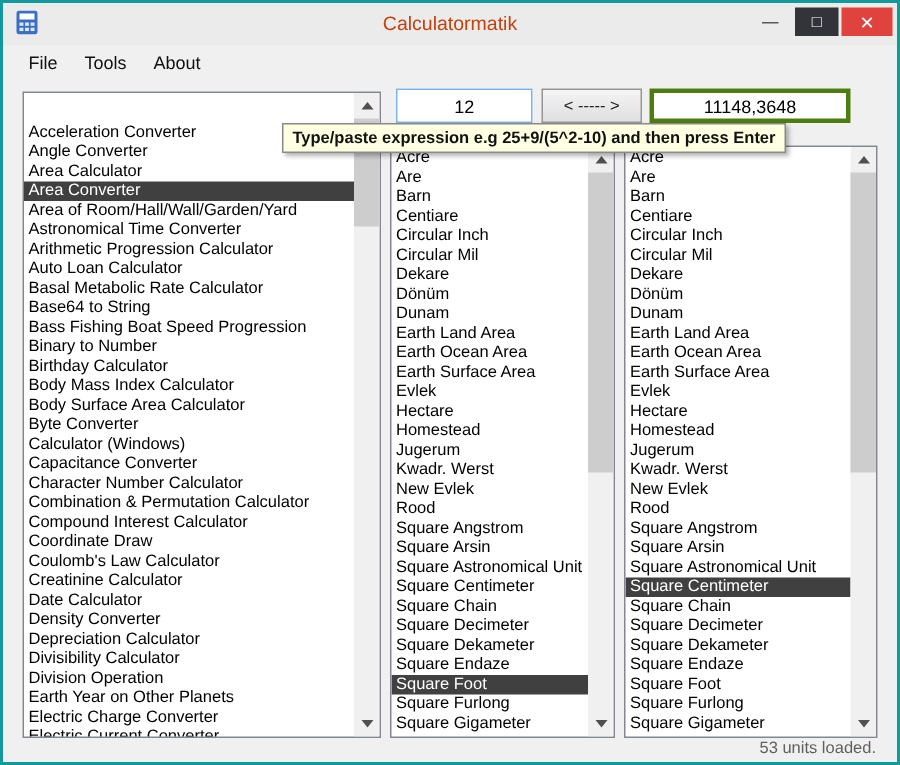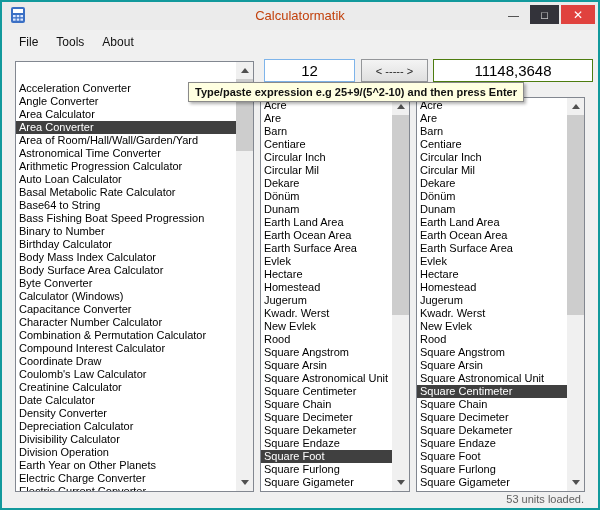--- a/index.html
+++ b/index.html
@@ -35,23 +35,23 @@
   
   .sb { position:absolute; top:0; right:0; bottom:0; width:17px; background:#f0f0f0; }
   .sb-btn { position:absolute; left:0; width:17px; height:17px; display:flex; align-items:center; justify-content:center; }
   .sb-up { top:0; } .sb-down { bottom:0; }
   .tri { width:0; height:0; border-left:4px solid transparent; border-right:4px solid transparent; }
   .tri.up { border-bottom:5px solid #505050; }
   .tri.down { border-top:5px solid #505050; }
   .sb-thumb { position:absolute; left:0; width:17px; background:#cdcdcd; }
 
   
-  .textbox { position:absolute; height:23px; background:#fff; font-size:15px; text-align:center; color:#000; }
+  .textbox { position:absolute; height:23px; background:#fff; font-size:12px; text-align:center; color:#000; }
   #expr-input { left:262px; top:57px; width:91px; border:1px solid #7eb4ea; }
-  #result-box { left:431px; top:57px; width:160px; border:1px solid #4d7c0f; }
+  #result-box { left:431px; top:57px; width:134px; border:3px solid #4d7c0f; }
   #convert-btn { position:absolute; left:359px; top:57px; width:67px; height:23px; font-size:11px;
                  background:linear-gradient(#f4f4f4,#dfdfdf); border:1px solid #949699; color:#222; }
 
   .tooltip { position:absolute; left:186px; top:80px; height:20px; background:#ffffe1;
              border:1px solid #8a8a8a; font-size:11px; line-height:18px; padding:0 6px;
              box-shadow:2px 2px 3px rgba(0,0,0,.3); white-space:nowrap; z-index:5; color:#111;font-weight:bold; }
 
   .status { position:absolute; right:14px; bottom:3px; font-size:11px; color:#5f5f5f; }
 </style>
 </head>

